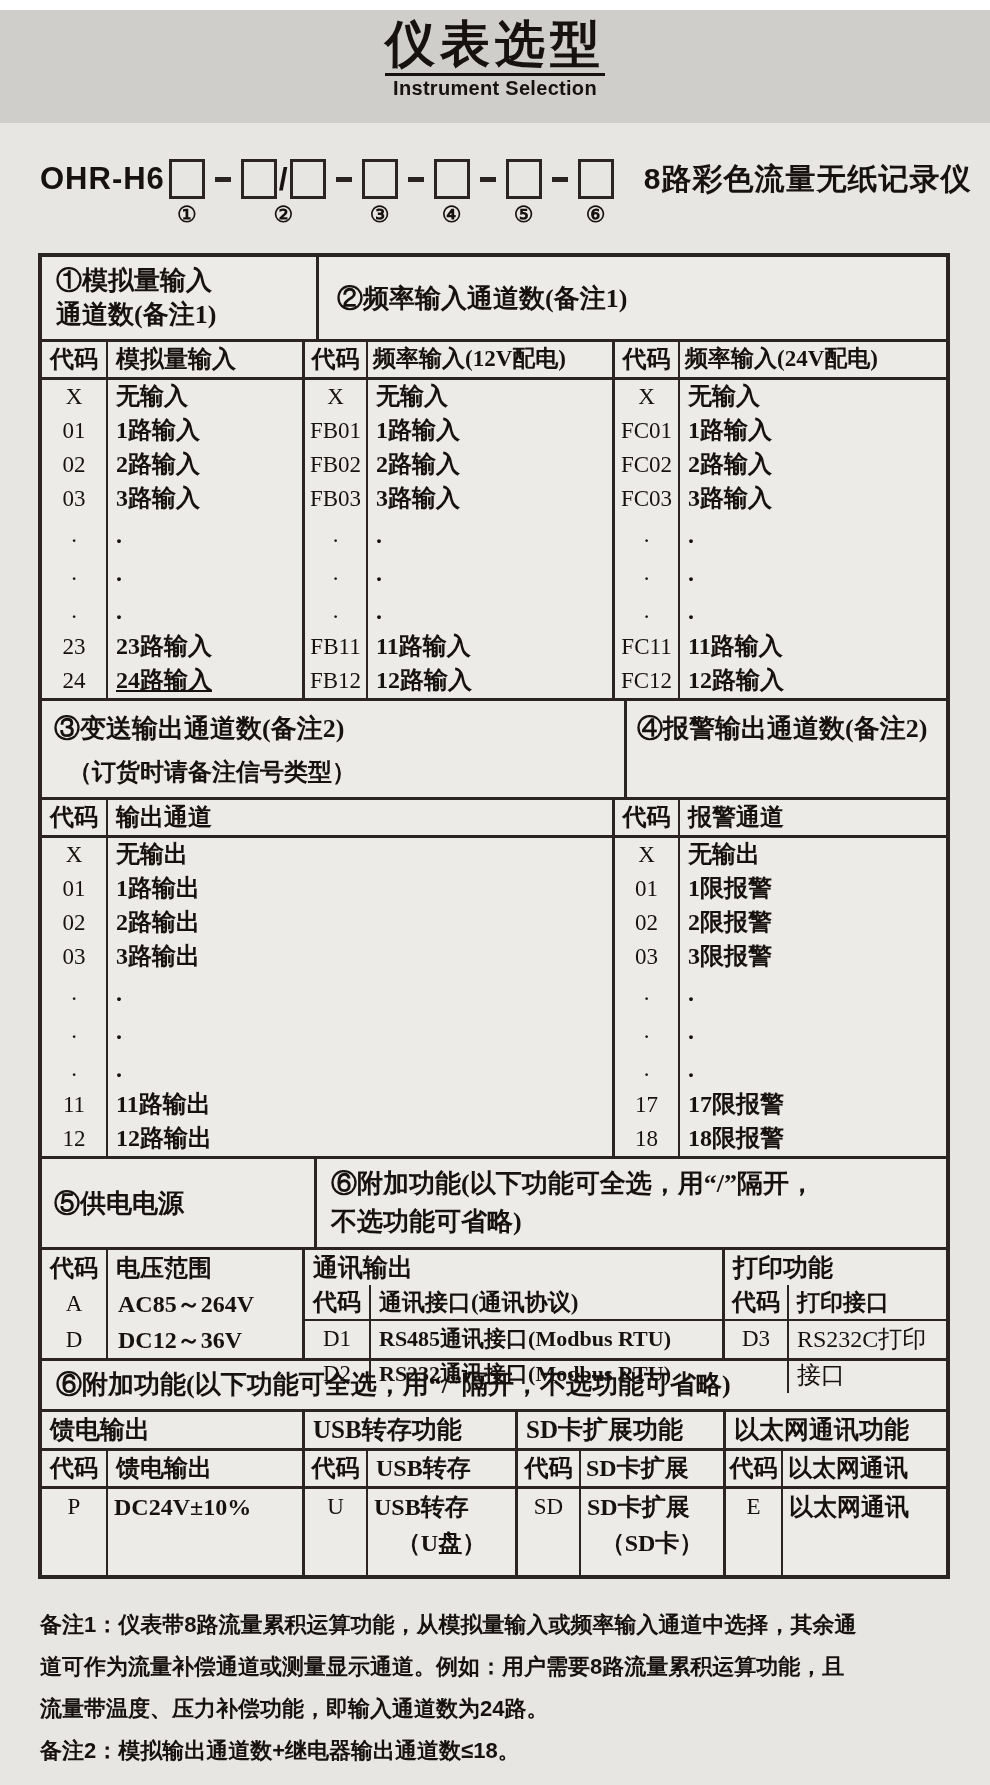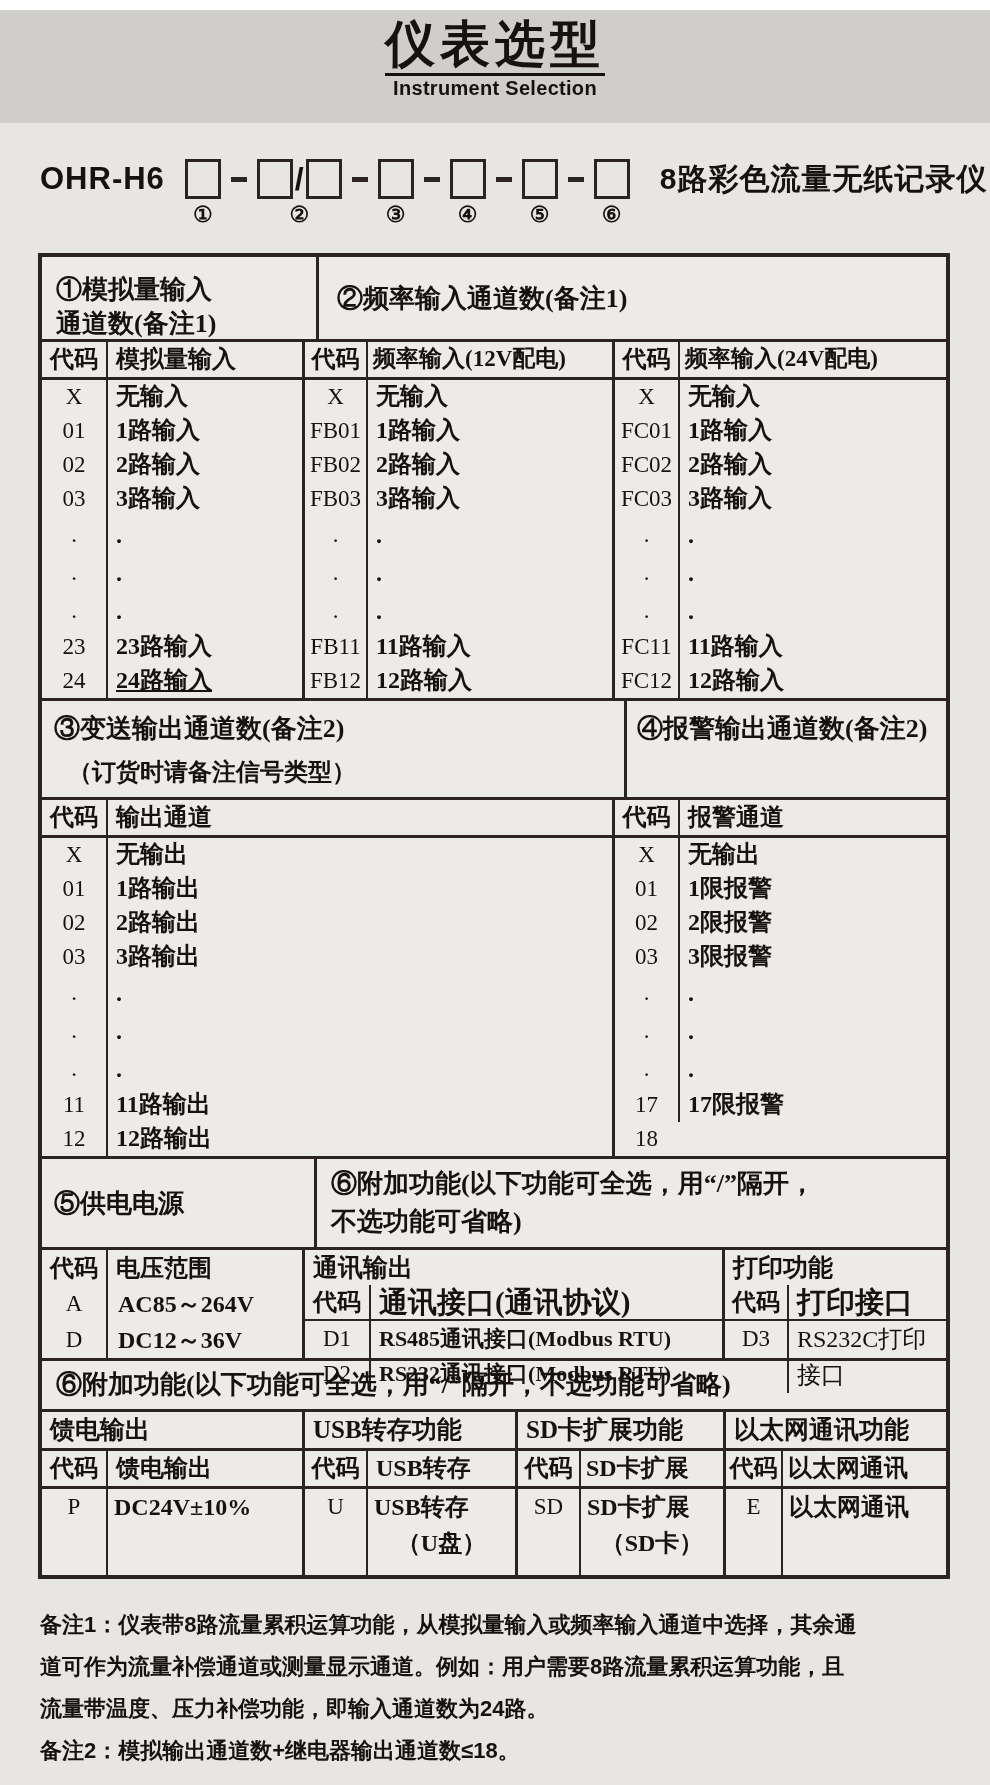--- a/index.html
+++ b/index.html
@@ -9,21 +9,21 @@
   body{width:990px;height:1785px;margin:0;background:var(--bg);color:var(--txt);
        font-family:"Liberation Sans",sans-serif;position:relative;overflow:hidden}
   .topstrip{position:absolute;top:0;left:0;width:990px;height:10px;background:#ffffff}
   .band{position:absolute;top:10px;left:0;width:990px;height:113px;background:var(--band);text-align:center}
   .band .t{display:inline-block;margin-top:7px;font-size:50px;font-weight:900;letter-spacing:5px;
            line-height:1.1;border-bottom:3px solid var(--txt);padding-bottom:1px}
   .band .s{font-size:20px;font-weight:600;letter-spacing:.3px;margin-top:1px}
 
   
   .model{position:absolute;top:156px;left:40px;display:flex;align-items:flex-start}
-  .model .prefix{font-size:31px;font-weight:700;letter-spacing:1px;line-height:46px;margin-right:16px}
+  .model .prefix{font-size:31px;font-weight:700;letter-spacing:1px;line-height:46px;margin-right:0}
   .unit{display:flex;flex-direction:column;align-items:center;margin:0 4px}
   .boxrow{height:46px;display:flex;align-items:center}
   .mbox{width:36px;height:40px;border:3px solid var(--bd);box-sizing:border-box;background:transparent}
   .dashblk{width:16px;height:5px;background:var(--bd);margin:0 2px}
   .slash{font-size:32px;font-weight:700;line-height:40px;padding:0 2px}
   .mlabel{font-size:22px;height:26px;line-height:26px;font-weight:600}
   .prodname{font-size:30px;font-weight:700;line-height:46px;margin-left:26px;letter-spacing:1px}
 
   
   .tbl{position:absolute;top:253px;left:38px;width:912px;box-sizing:border-box;
@@ -33,21 +33,21 @@
   .flexrow{display:flex}
   .tcell{box-sizing:border-box;border-left:2px solid var(--bd);overflow:hidden}
   .tcell.first{border-left:none}
   .tcell.sb{border-left-width:3px}
   .code{text-align:center}
   .desc{padding-left:8px}
 
   
   .sechdr{font-weight:700;font-size:26px}
   #s12hdr{height:82px}
-  #s12hdr .lcell{flex:0 0 260px;padding:16px 0 0 14px;line-height:34px}
+  #s12hdr .lcell{flex:0 0 260px;padding:7px 0 0 14px;line-height:34px}
   #s12hdr .rcell{flex:1;display:flex;align-items:center;padding-left:18px;border-left:3px solid var(--bd);box-sizing:border-box}
   #s34hdr{height:96px}
   #s34hdr .lcell{flex:0 0 570px;padding:10px 0 0 12px}
   #s34hdr .sub{font-size:24px;margin-top:10px;padding-left:14px;font-weight:700}
   #s34hdr .rcell{flex:1;padding:10px 0 0 10px;border-left:3px solid var(--bd);box-sizing:border-box}
   #s56hdr{height:88px}
   #s56hdr .lcell{flex:0 0 260px;display:flex;align-items:center;padding-left:12px}
   #s56hdr .rcell{flex:1;padding:6px 8px 0 14px;border-left:3px solid var(--bd);box-sizing:border-box;line-height:38px}
 
   
@@ -69,21 +69,21 @@
   .pwr .pcode .pline{text-align:center;font-size:23px}
   .pwr .pdesc .pline{padding-left:10px;font-weight:700}
   .comm{flex:0 0 420px;border-left:3px solid var(--bd);box-sizing:border-box;display:flex;flex-direction:column}
   .prt{flex:1;border-left:3px solid var(--bd);box-sizing:border-box;display:flex;flex-direction:column}
   .subhdr{height:36px;display:flex;border-bottom:2px solid var(--bd);box-sizing:border-box;font-weight:700}
   .subrow{height:36px;display:flex}
   .sccode{flex:0 0 64px;text-align:center;line-height:35px;font-size:23px}
   .subhdr .sccode{font-size:24px}
   .scdesc{flex:1;border-left:2px solid var(--bd);box-sizing:border-box;padding-left:8px;line-height:35px;font-size:24px}
   .subrow .scdesc{font-weight:700;font-size:22px}
-  .subhdr .scdesc{font-size:29px}
+  .subhdr .scdesc{font-size:23px}
   .prt .sccode{flex:0 0 62px}
   .prtrow{height:72px;display:flex}
   .prtrow .sccode{flex:0 0 62px;line-height:36px}
   .prtrow .scdesc{line-height:36px}
 
   
   #extrabanner{height:48px;line-height:48px;padding-left:14px;font-size:26px;font-weight:700}
 
   
   #feathdr{height:36px}
@@ -338,20 +338,21 @@
       <div class="trow">
         <div class="tcell code first" style="flex: 0 0 64px;">11</div>
         <div class="tcell desc" style="flex: 0 0 506px;">11路输出</div>
         <div class="tcell code sb" style="flex: 0 0 66px;">17</div>
         <div class="tcell desc" style="flex: 1 1 auto;">17限报警</div>
       </div>
       <div class="trow">
         <div class="tcell code first" style="flex: 0 0 64px;">12</div>
         <div class="tcell desc" style="flex: 0 0 506px;">12路输出</div>
         <div class="tcell code sb" style="flex: 0 0 66px;">18</div>
+        <div class="tcell desc" style="flex: 1 1 auto;">18限报警</div>
       </div>
     </div>
 
   <div class="block flexrow sechdr" id="s56hdr">
     <div class="lcell">⑤供电电源</div>
     <div class="rcell">
       <div>⑥附加功能(以下功能可全选，用“/”隔开，</div>
       <div>不选功能可省略)</div>
     </div>
   </div>

